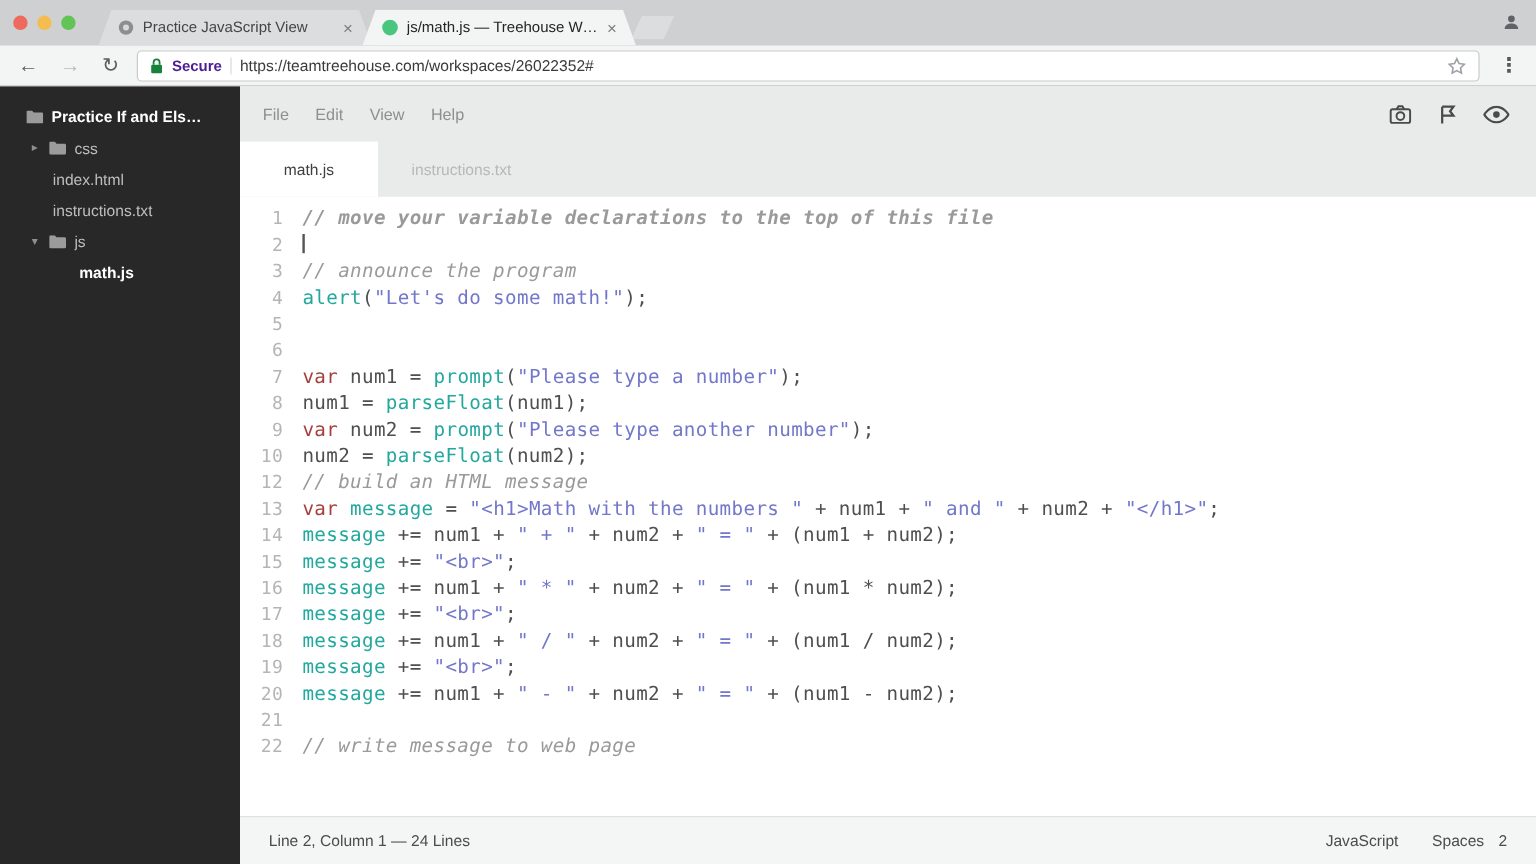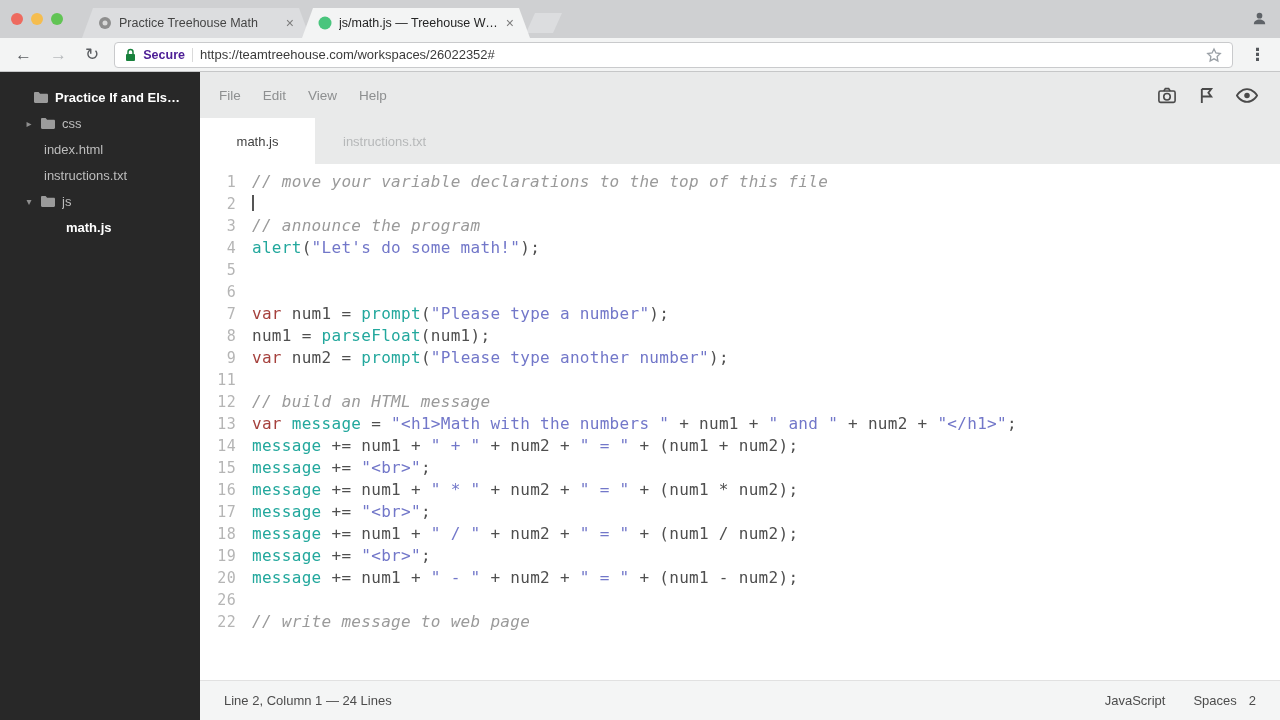--- a/index.html
+++ b/index.html
@@ -86,21 +86,21 @@
       <span class="light green"></span>
     </div>
     <div class="tabs-row">
       <div class="btab inactive">
         <span class="favicon">
           <svg width="14" height="14" viewBox="0 0 14 14">
               <circle cx="7" cy="7" r="6" fill="#8e8e8e"></circle>
               <circle cx="7" cy="7" r="2.5" fill="#d9d9d9"></circle>
             </svg>
         </span>
-        <span class="btab-title">Practice Treehouse Math</span>
+        <span class="btab-title">Practice JavaScript View</span>
         <span class="tab-close">×</span>
       </div>
       <div class="btab active">
         <span class="favicon">
           <svg width="14" height="14" viewBox="0 0 14 14">
               <circle cx="7" cy="7" r="6.5" fill="#49c57d"></circle>
             </svg>
         </span>
         <span class="btab-title">js/math.js — Treehouse Works</span>
         <span class="tab-close">×</span>
@@ -133,21 +133,21 @@
         <svg width="16" height="16" viewBox="0 0 24 24" fill="none" stroke="#9aa0a6" stroke-width="2">
             <path d="M12 3l2.9 5.9 6.5.9-4.7 4.6 1.1 6.5L12 17.8 6.2 20.9l1.1-6.5L2.6 9.8l6.5-.9z"></path>
           </svg>
       </span>
     </div>
     <span class="dots">⋮</span>
   </div>
 
   <div class="content">
     <div class="sidebar">
-        <div class="tree-row root" style="padding-left: 22px; margin-left: 12px;">
+        <div class="tree-row root" style="padding-left: 22px;">
           <span class="tree-icon">
             <svg width="14" height="11" viewBox="0 0 14 11">
               <path d="M0 1.2C0 .5.5 0 1.2 0h3.4l1.5 1.8h6.7c.7 0 1.2.5 1.2 1.2v6.8c0 .7-.5 1.2-1.2 1.2H1.2C.5 11 0 10.5 0 9.8z" fill="#9b9b9b"></path>
             </svg>
           </span>
           <span class="tree-label">Practice If and Els…</span>
         </div>
         <div class="tree-row" style="padding-left: 24px;">
           <span class="caret">▸</span>
           <span class="tree-icon">
@@ -209,21 +209,21 @@
       </div>
 
       <div class="editor-tabs">
         <div class="etab active">math.js</div>
         <div class="etab">instructions.txt</div>
       </div>
 
       <div class="editor">
           <div class="line">
             <span class="ln">1</span>
-            <span class="code"><span class="tk italic" style="color: var(--c-comment);">// move your variable declarations to the top of this file</span></span>
+            <span class="code"><span class="tk italic" style="color: var(--c-comment); font-weight: bold;">// move your variable declarations to the top of this file</span></span>
           </div>
           <div class="line">
             <span class="ln">2</span>
             <span class="code"><span class="cursor"></span></span>
           </div>
           <div class="line">
             <span class="ln">3</span>
             <span class="code"><span class="tk italic" style="color: var(--c-comment);">// announce the program</span></span>
           </div>
           <div class="line">
@@ -243,22 +243,22 @@
           </div>
           <div class="line">
             <span class="ln">8</span>
             <span class="code"><span class="tk" style="color: var(--c-plain);">num1 = </span><span class="tk" style="color: var(--c-builtin);">parseFloat</span><span class="tk" style="color: var(--c-plain);">(num1);</span></span>
           </div>
           <div class="line">
             <span class="ln">9</span>
             <span class="code"><span class="tk" style="color: var(--c-keyword);">var</span><span class="tk" style="color: var(--c-plain);"> num2 = </span><span class="tk" style="color: var(--c-builtin);">prompt</span><span class="tk" style="color: var(--c-plain);">(</span><span class="tk" style="color: var(--c-string);">"Please type another number"</span><span class="tk" style="color: var(--c-plain);">);</span></span>
           </div>
           <div class="line">
-            <span class="ln">11</span>
-            <span class="code"></span>
+            <span class="ln">10</span>
+            <span class="code"><span class="tk" style="color: var(--c-plain);">num2 = </span><span class="tk" style="color: var(--c-builtin);">parseFloat</span><span class="tk" style="color: var(--c-plain);">(num2);</span></span>
           </div>
           <div class="line">
             <span class="ln">12</span>
             <span class="code"><span class="tk italic" style="color: var(--c-comment);">// build an HTML message</span></span>
           </div>
           <div class="line">
             <span class="ln">13</span>
             <span class="code"><span class="tk" style="color: var(--c-keyword);">var</span><span class="tk" style="color: var(--c-plain);"> </span><span class="tk" style="color: var(--c-variable);">message</span><span class="tk" style="color: var(--c-plain);"> = </span><span class="tk" style="color: var(--c-string);">"&lt;h1&gt;Math with the numbers "</span><span class="tk" style="color: var(--c-plain);"> + num1 + </span><span class="tk" style="color: var(--c-string);">" and "</span><span class="tk" style="color: var(--c-plain);"> + num2 + </span><span class="tk" style="color: var(--c-string);">"&lt;/h1&gt;"</span><span class="tk" style="color: var(--c-plain);">;</span></span>
           </div>
           <div class="line">
@@ -283,21 +283,21 @@
           </div>
           <div class="line">
             <span class="ln">19</span>
             <span class="code"><span class="tk" style="color: var(--c-variable);">message</span><span class="tk" style="color: var(--c-plain);"> += </span><span class="tk" style="color: var(--c-string);">"&lt;br&gt;"</span><span class="tk" style="color: var(--c-plain);">;</span></span>
           </div>
           <div class="line">
             <span class="ln">20</span>
             <span class="code"><span class="tk" style="color: var(--c-variable);">message</span><span class="tk" style="color: var(--c-plain);"> += num1 + </span><span class="tk" style="color: var(--c-string);">" - "</span><span class="tk" style="color: var(--c-plain);"> + num2 + </span><span class="tk" style="color: var(--c-string);">" = "</span><span class="tk" style="color: var(--c-plain);"> + (num1 - num2);</span></span>
           </div>
           <div class="line">
-            <span class="ln">26</span>
+            <span class="ln">21</span>
             <span class="code"></span>
           </div>
           <div class="line">
             <span class="ln">22</span>
             <span class="code"><span class="tk italic" style="color: var(--c-comment);">// write message to web page</span></span>
           </div>
         </div>
 
       <div class="statusbar">
         <span>Line 2, Column 1 — 24 Lines</span>

